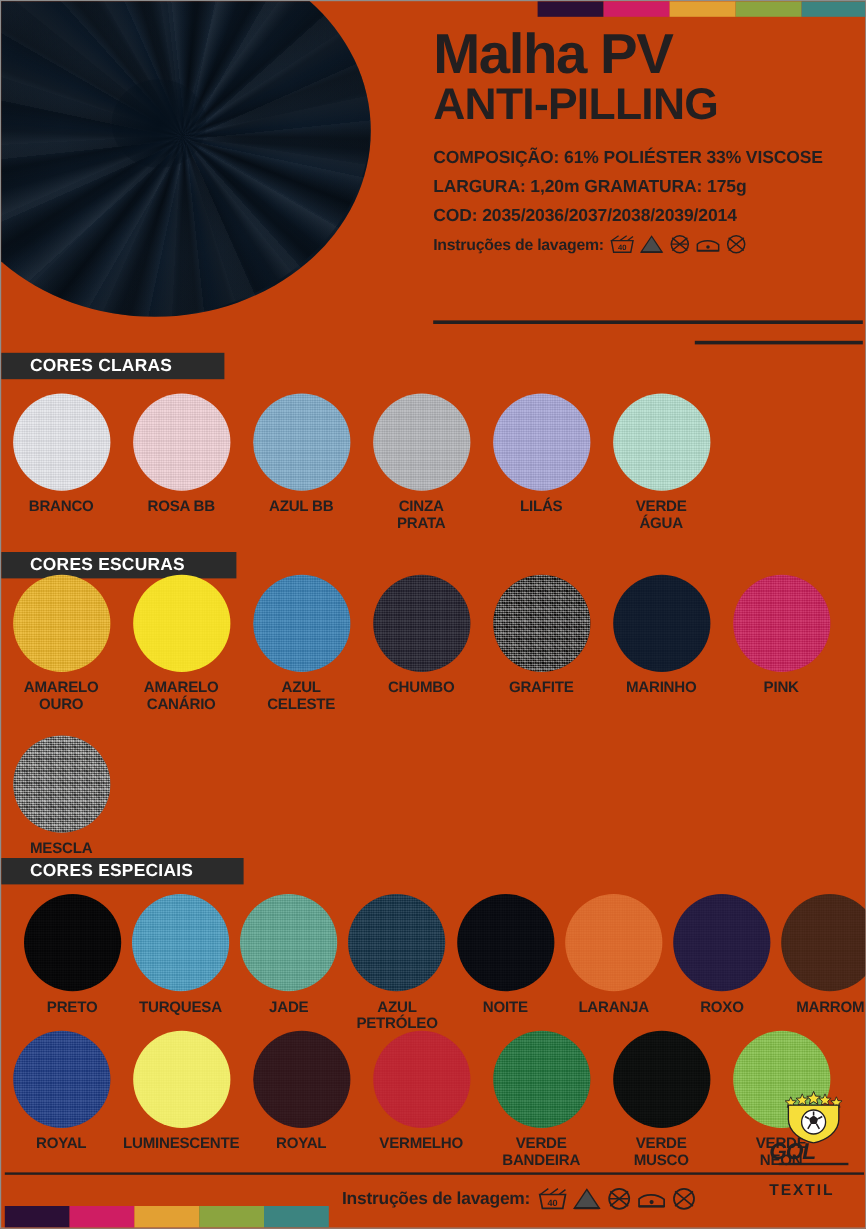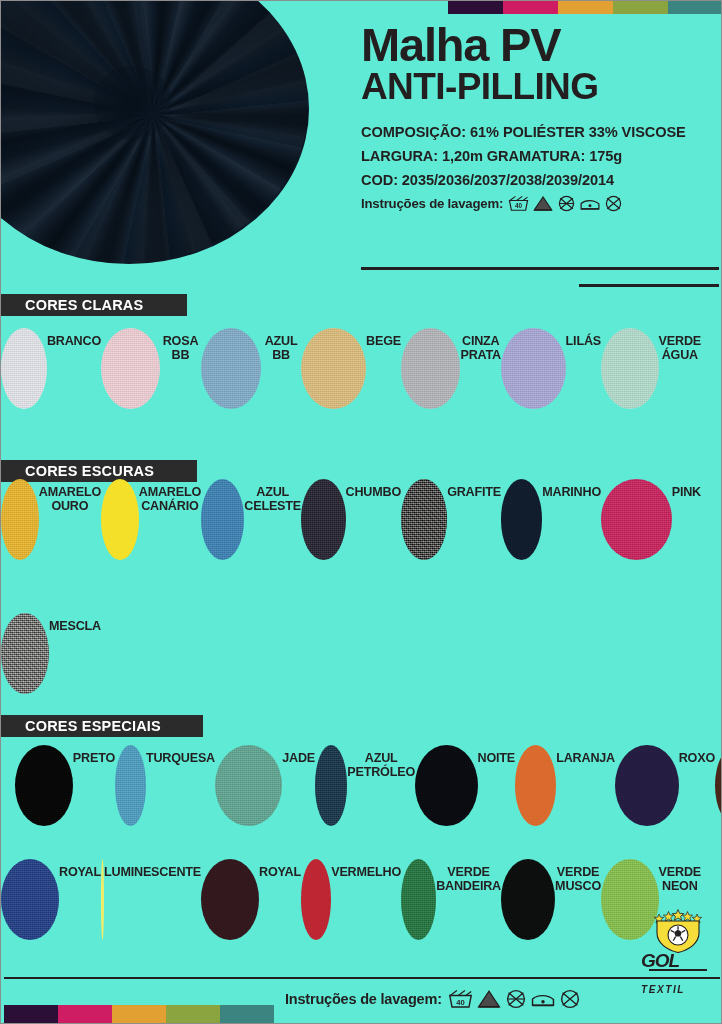--- a/index.html
+++ b/index.html
@@ -7,21 +7,21 @@
     padding: 0;
     background: #6e6e6e;
   }
   body {
     font-family: "Liberation Sans", sans-serif;
   }
   .page {
     position: relative;
     width: 722px;
     height: 1024px;
-    background: #5eead4;
+    background: #c2410c;
     overflow: hidden;
     border: 1px solid #8d8d8d;
     box-sizing: border-box;
     padding-left: 32px;
   }
 
   
   .top-strip {
     position: absolute;
     top: 0;
@@ -166,20 +166,22 @@
   
   .row {
     position: absolute;
     left: 0;
     width: 722px;
     display: flex;
   }
   .cell {
     width: 100px;
     display: flex;
+    flex-direction: column;
+    align-items: center;
   }
   .dot {
     width: 81px;
     height: 81px;
     border-radius: 50%;
     position: relative;
     overflow: hidden;
   }
   .dot::after {
     content: "";
@@ -241,23 +243,22 @@
   .logo-word {
     font-size: 19px;
     font-weight: bold;
     font-style: italic;
     color: #231f20;
     letter-spacing: -1px;
     line-height: 0.9;
     margin-top: -1px;
   }
   .logo-sub {
-    font-size: 10px;
-    font-weight: bold;
-    font-style: italic;
+    font-size: 13px;
+    font-weight: bold;
     color: #231f20;
     letter-spacing: 1.6px;
     line-height: 1;
     margin-top: 14px;
   }
   .logo-underline {
     width: 58px;
     height: 2px;
     background: #231f20;
     margin: 0 auto 1px auto;
@@ -333,24 +334,20 @@
         </div>
         <div class="cell">
           <div class="dot" style="background: rgb(239, 208, 213);"></div>
           <div class="label">ROSA BB</div>
         </div>
         <div class="cell">
           <div class="dot" style="background: rgb(129, 172, 201);"></div>
           <div class="label">AZUL BB</div>
         </div>
         <div class="cell">
-          <div class="dot" style="background: rgb(220, 189, 124);"></div>
-          <div class="label">BEGE</div>
-        </div>
-        <div class="cell">
           <div class="dot" style="background: rgb(180, 182, 186);"></div>
           <div class="label">CINZA
 PRATA</div>
         </div>
         <div class="cell">
           <div class="dot" style="background: rgb(169, 168, 216);"></div>
           <div class="label">LILÁS</div>
         </div>
         <div class="cell">
           <div class="dot" style="background: rgb(180, 222, 206);"></div>

